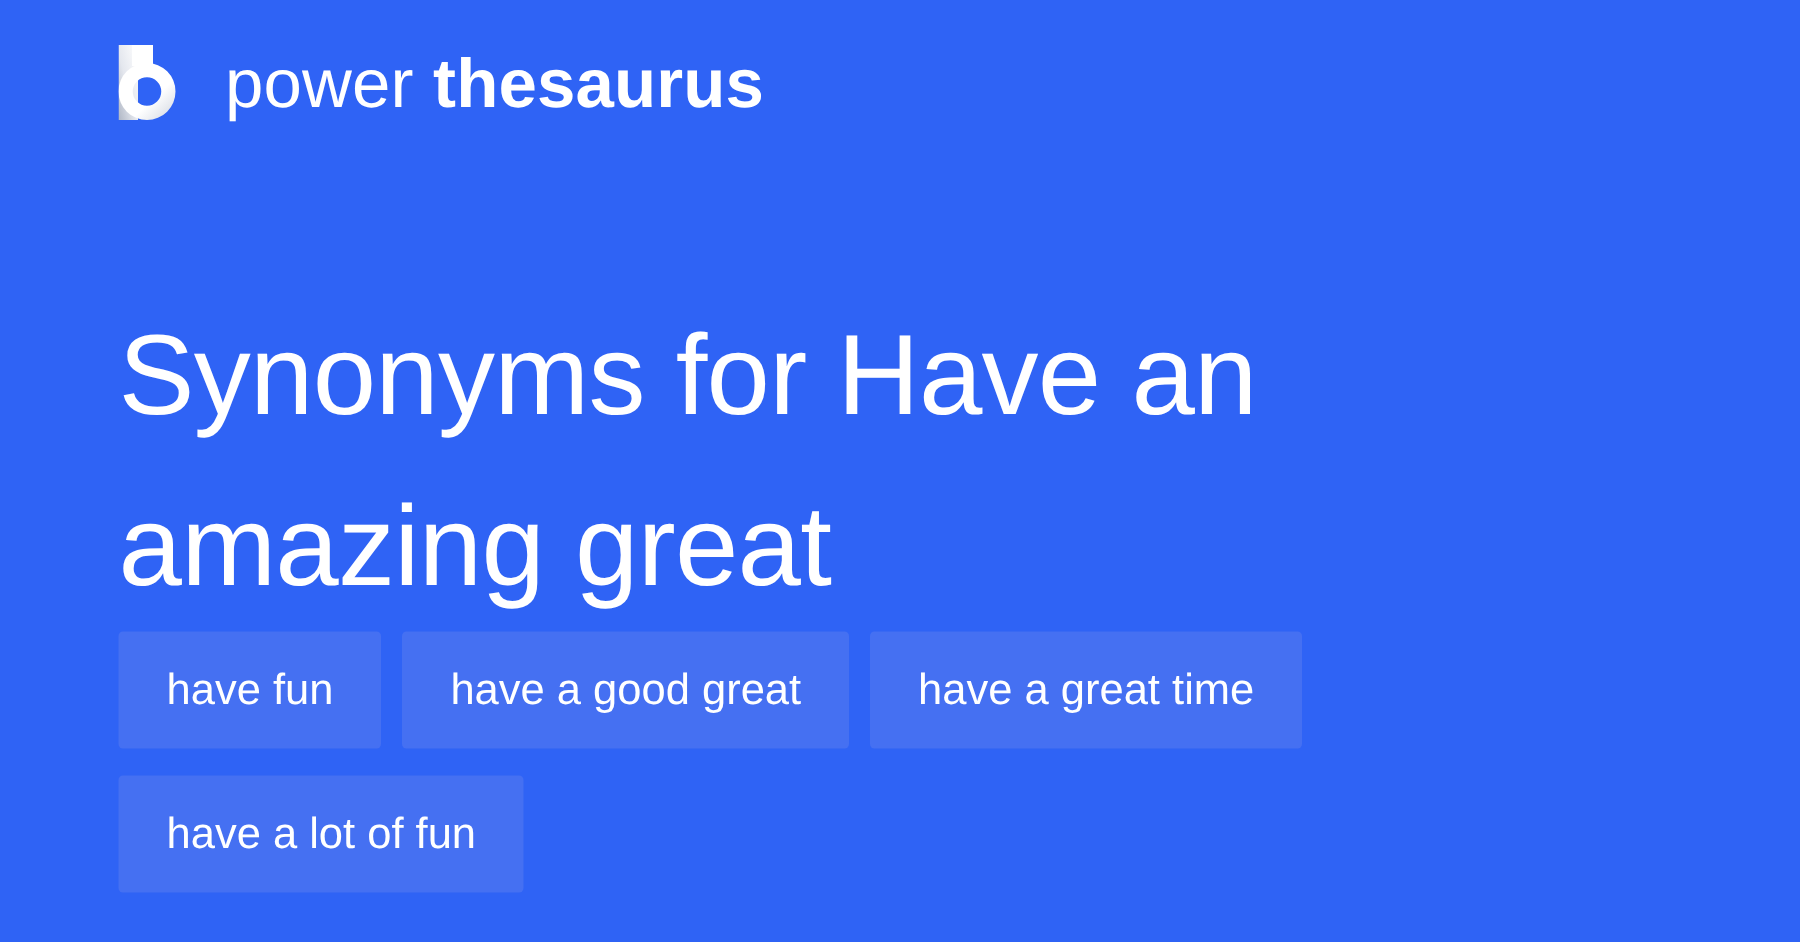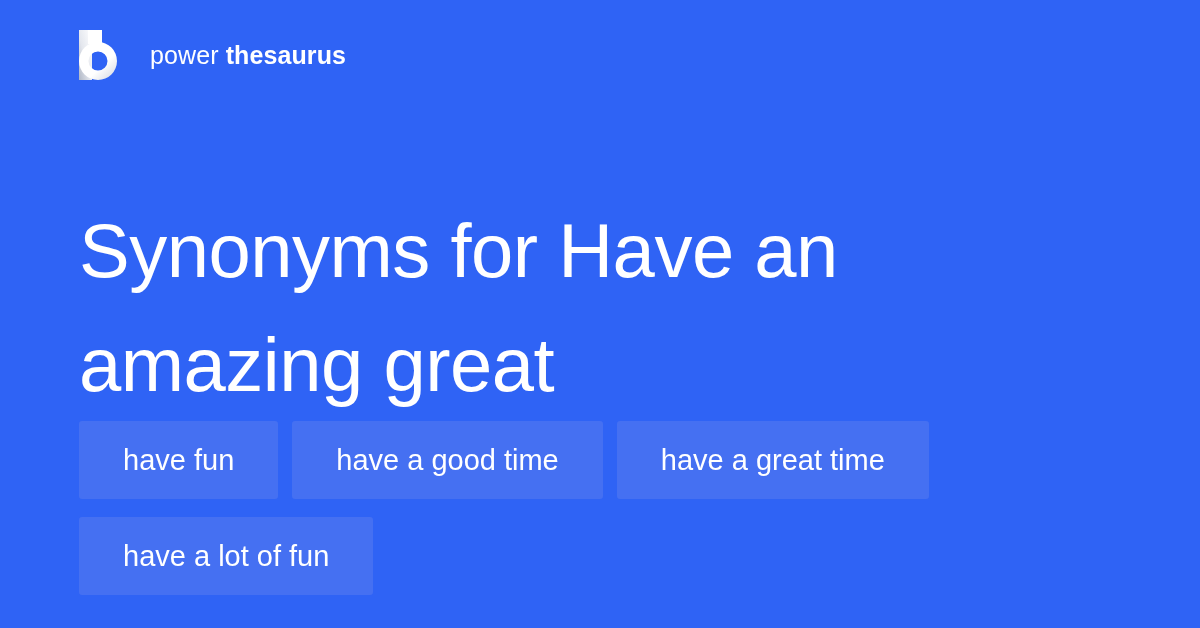--- a/index.html
+++ b/index.html
@@ -35,21 +35,21 @@
     height: 50px;
     position: relative;
     flex: 0 0 auto;
     display: block;
   }
   .brand-mark svg {
     display: block;
   }
   .brand-text {
     margin-left: 27px;
-    font-size: 25px;
+    font-size: 46px;
     line-height: 1;
     color: #FFFFFF;
     white-space: nowrap;
     letter-spacing: 0.1px;
     font-weight: 400;
   }
   .brand-text .bold {
     font-weight: 700;
   }
 
@@ -88,21 +88,21 @@
   }
   .chip {
     height: 78px;
     box-sizing: border-box;
     background: #4570F2;
     border-radius: 3px;
     color: #FFFFFF;
     font-size: 29px;
     font-weight: 400;
     line-height: 78px;
-    padding: 0 44px;
+    padding: 0 32px;
     margin-right: 14px;
     white-space: nowrap;
     text-align: center;
   }
   .chip:last-child {
     margin-right: 0;
   }
 </style>
 </head>
 <body>
@@ -137,21 +137,21 @@
   </div>
 
   <h1 class="headline">
     <span class="hl-line">Synonyms for Have an</span>
     <span class="hl-line">amazing great</span>
   </h1>
 
   <div class="chips">
     <div class="chip-row">
       <span class="chip">have fun</span>
-      <span class="chip">have a good time</span>
+      <span class="chip">have a good great</span>
       <span class="chip">have a great time</span>
     </div>
     <div class="chip-row">
       <span class="chip">have a lot of fun</span>
     </div>
   </div>
 
 </div>
 
 </body></html>

